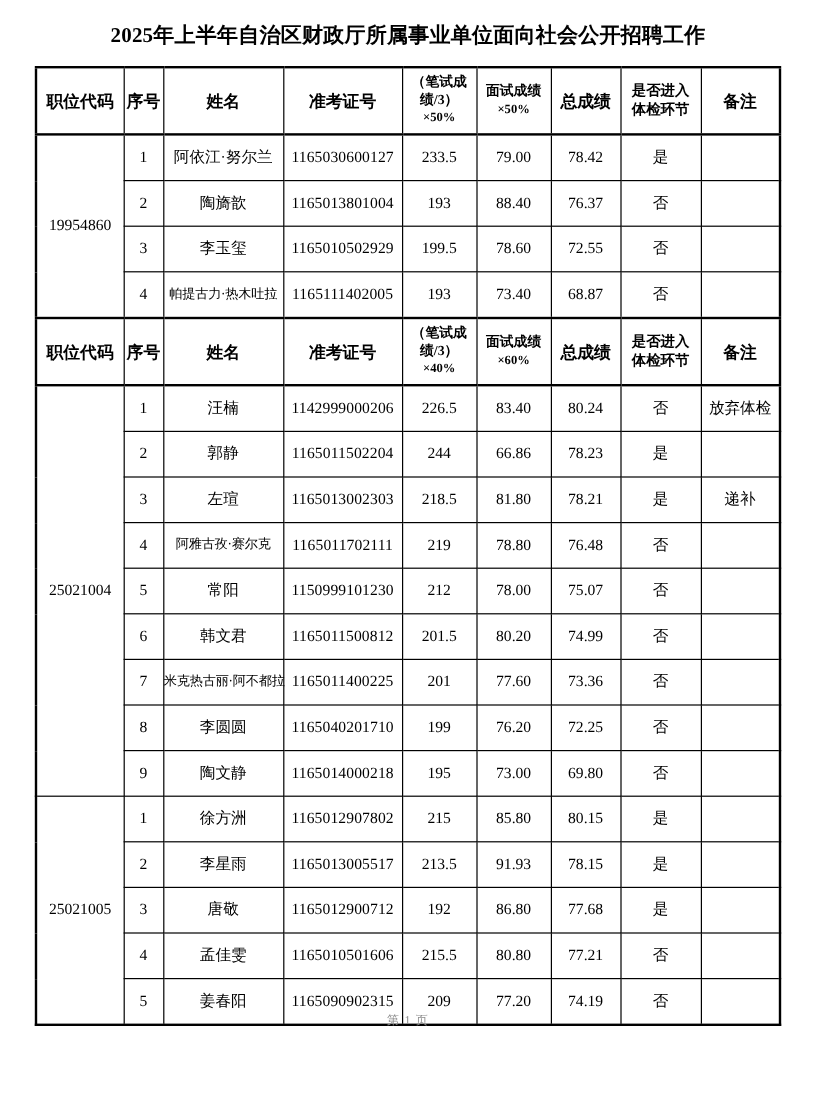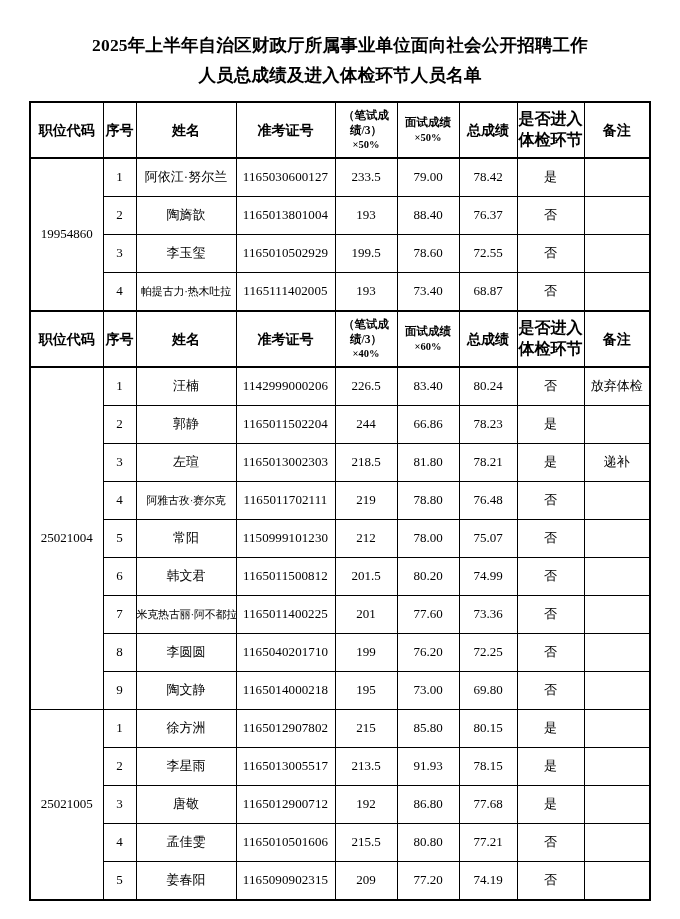--- a/index.html
+++ b/index.html
@@ -12,21 +12,21 @@
     height: 919px;
     font-family: "Liberation Serif", "DejaVu Serif", serif;
     color: #000000;
     overflow: hidden;
     position: relative;
   }
   .page {
     width: 680px;
     height: 859px;
     box-sizing: border-box;
-    padding: 16px;
+    padding: 0;
     position: relative;
   }
   .doc-title {
     width: 600px;
     margin: 0 auto;
     padding-top: 14px;
     text-align: center;
     font-weight: bold;
     font-size: 17.5px;
     line-height: 30px;
@@ -66,21 +66,21 @@
     font-family: "Liberation Serif", "DejaVu Serif", serif;
     font-weight: bold;
     font-size: 11.5px;
     line-height: 1.28;
   }
   tr.hdr td.multi .pct {
     font-size: 10.5px;
     font-weight: bold;
   }
   tr.hdr td.two-line {
-    font-size: 16px;
+    font-size: 12px;
   }
   tr.body td {
     height: 37px;
     font-size: 13px;
   }
   td.code {
     font-size: 12.5px;
     border-left: 2px solid #000;
   }
   td.idx { font-size: 12.5px; }
@@ -120,21 +120,20 @@
     letter-spacing: 1px;
   }
 </style>
 </head>
 <body>
 
 <div class="page">
 
   <div class="doc-title">
     <span>2025年上半年自治区财政厅所属事业单位面向社会公开招聘工作</span>
-    <span class="line2">人员总成绩及进入体检环节人员名单</span>
   </div>
 
   <table class="grid">
     <colgroup>
       <col class="c-code">
         <col class="c-idx">
         <col class="c-name">
         <col class="c-exam">
       <col class="c-written">
         <col class="c-interview">
@@ -344,14 +343,15 @@
           <td class="exam">1165090902315</td>
           <td class="num">209</td>
           <td class="num">77.20</td>
           <td class="num">74.19</td>
           <td class="yn">否</td>
           <td class="remark"></td>
         </tr>
       </tbody>
   </table>
 
+  <div class="page-footer">第 1 页</div>
 
 </div>
 
 </body></html>

